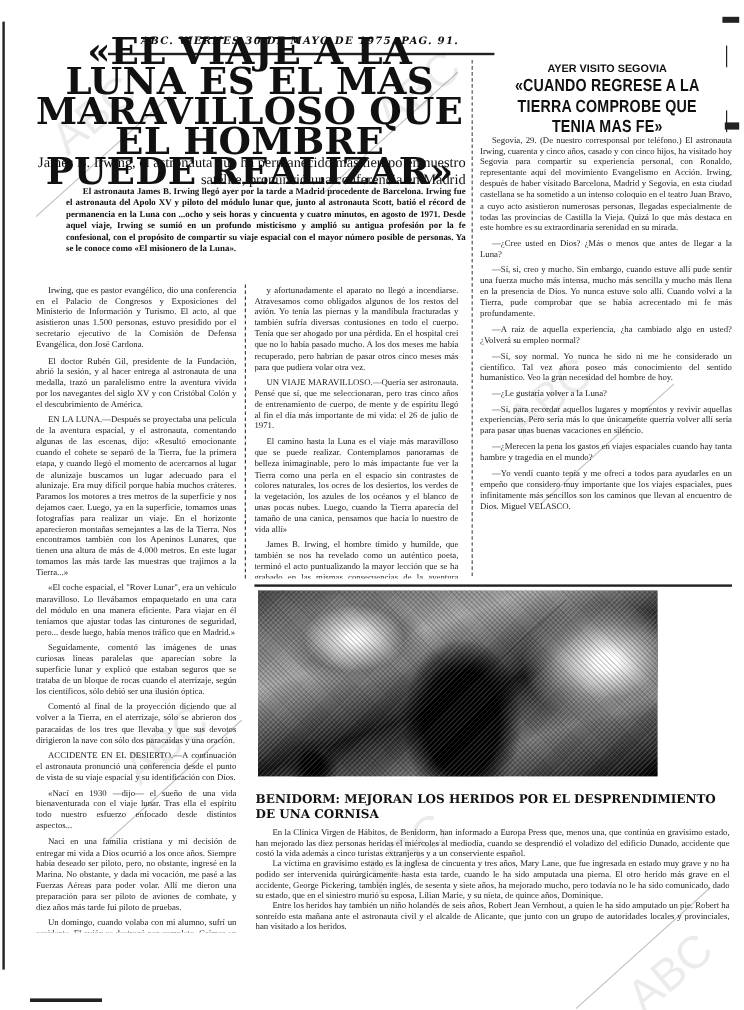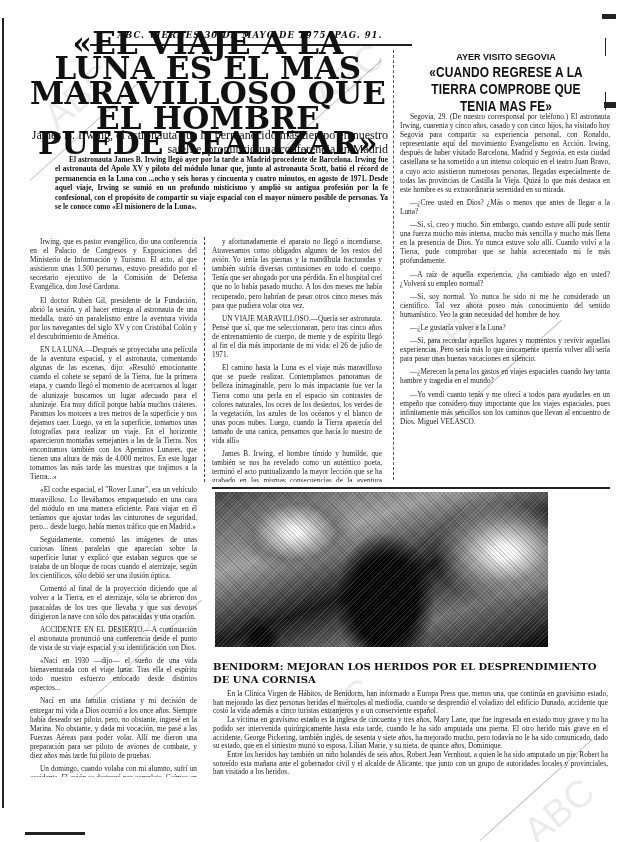--- a/index.html
+++ b/index.html
@@ -103,21 +103,21 @@
   <div class="rule-b"></div>
 
   <div class="photo"></div>
   <div class="photo-overlay"></div>
 
   <div class="benidorm-head">BENIDORM: MEJORAN LOS HERIDOS POR EL DESPRENDIMIENTO DE UNA CORNISA</div>
 
   <div class="col col-d">
     <p>En la Clínica Virgen de Hábitos, de Benidorm, han informado a Europa Press que, menos una, que continúa en gravísimo estado, han mejorado las diez personas heridas el miércoles al mediodía, cuando se desprendió el voladizo del edificio Dunado, accidente que costó la vida además a cinco turistas extranjeros y a un conserviente español.</p>
     <p>La víctima en gravísimo estado es la inglesa de cincuenta y tres años, Mary Lane, que fue ingresada en estado muy grave y no ha podido ser intervenida quirúrgicamente hasta esta tarde, cuando le ha sido amputada una pierna. El otro herido más grave en el accidente, George Pickering, también inglés, de sesenta y siete años, ha mejorado mucho, pero todavía no le ha sido comunicado, dado su estado, que en el siniestro murió su esposa, Lilian Marie, y su nieta, de quince años, Dominique.</p>
-    <p>Entre los heridos hay también un niño holandés de seis años, Robert Jean Vernhout, a quien le ha sido amputado un pie. Robert ha sonreído esta mañana ante el gobernador civil y el alcalde de Alicante, que junto con un grupo de autoridades locales y provinciales, han visitado a los heridos.</p>
+    <p>Entre los heridos hay también un niño holandés de seis años, Robert Jean Vernhout, a quien le ha sido amputado un pie. Robert ha sonreído esta mañana ante el astronauta civil y el alcalde de Alicante, que junto con un grupo de autoridades locales y provinciales, han visitado a los heridos.</p>
   </div>
 
   <div class="wm-line" style="left:30px;top:180px;width:150px;transform:rotate(-42deg);"></div>
   <div class="wm-line" style="left:270px;top:160px;width:150px;transform:rotate(-42deg);"></div>
   <div class="wm-line" style="left:90px;top:700px;width:150px;transform:rotate(-42deg);"></div>
   <div class="wm-line" style="left:450px;top:420px;width:150px;transform:rotate(-42deg);"></div>
   <div class="wm-line" style="left:360px;top:600px;width:150px;transform:rotate(-42deg);"></div>
   <div class="wm-line" style="left:480px;top:840px;width:150px;transform:rotate(-42deg);"></div>
 
   <div class="watermark" style="left:40px;top:75px;">ABC</div>

